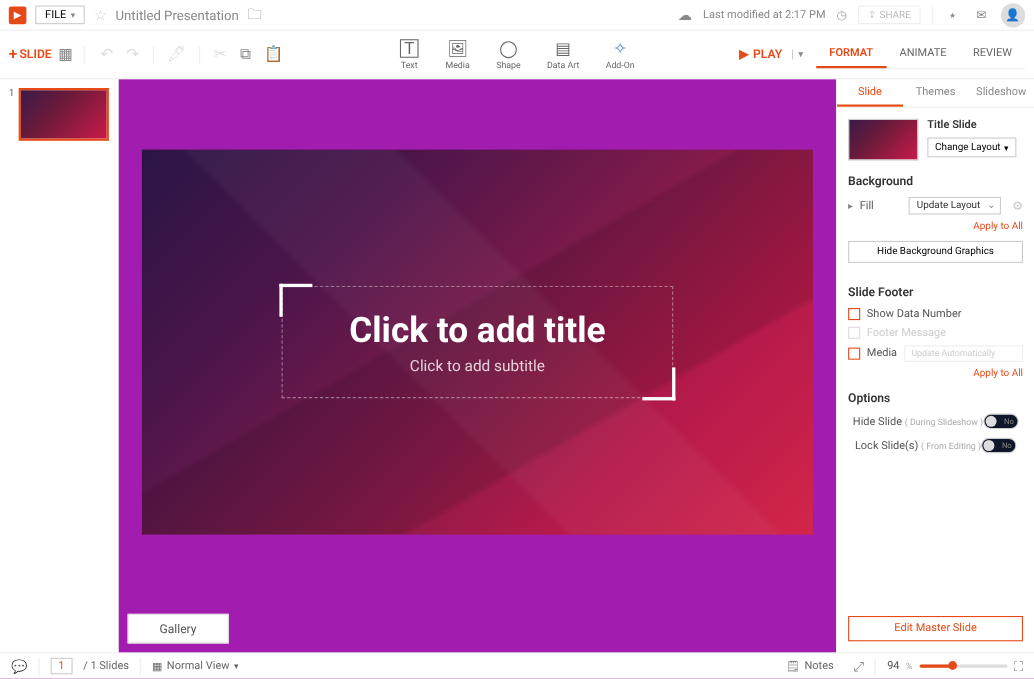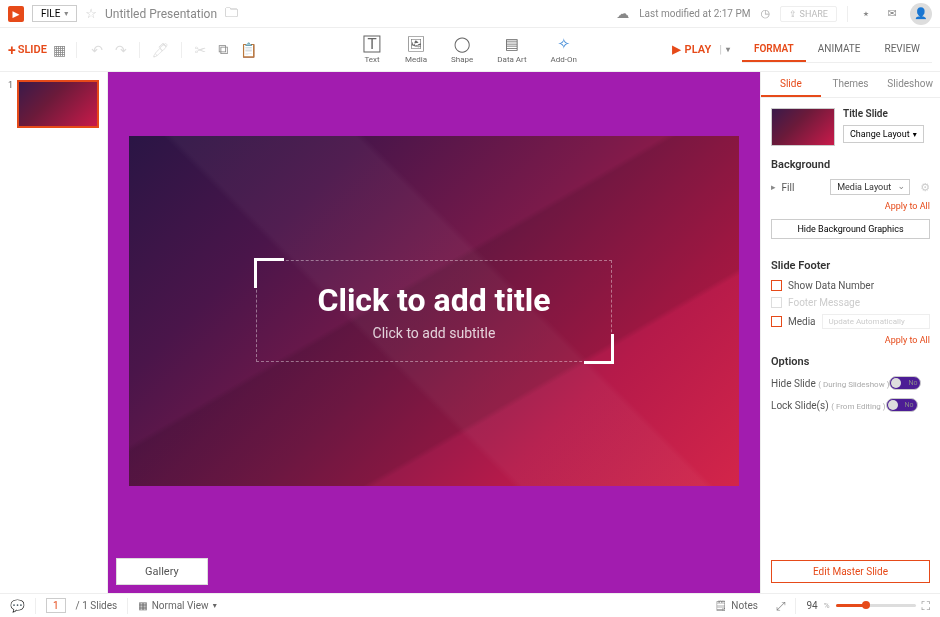--- a/index.html
+++ b/index.html
@@ -64,24 +64,24 @@
 .fill-select::after { content:"⌄"; position:absolute; right:4px; top:1px; color:#888; }
 .gear { color:#ccc; font-size:11px; margin-left:4px; }
 .apply-all { text-align:right; color:#e64a19; font-size:9px; margin:4px 0 8px; cursor:pointer; }
 .hide-bg-btn { border:1px solid #ccc; padding:4px 0; width:100%; font-size:9px; background:#fff; cursor:pointer; margin-bottom:10px; }
 .chk-row { display:flex; align-items:center; gap:6px; margin:6px 0; }
 .chk { width:11px; height:11px; border:1px solid #e64a19; cursor:pointer; }
 .chk.disabled { border-color:#ddd; }
 .chk-label { color:#555; font-size:10px; }
 .chk-label.disabled { color:#ccc; }
 .date-sel { border:1px solid #eee; padding:2px 6px; font-size:8px; color:#ccc; flex:1; }
-.opt-row { display:flex; align-items:center; justify-content:flex-start; margin:8px 0; }
+.opt-row { display:flex; align-items:center; justify-content:center; margin:8px 0; }
 .opt-label { color:#555; font-size:10px; }
 .opt-sub { color:#aaa; font-size:8px; }
-.toggle { width:32px; height:14px; border:1px solid #ccc; border-radius:8px; position:relative; cursor:pointer; font-size:7px; display:flex; align-items:center; justify-content:flex-end; padding-right:3px; color:#888; background:#4c1d95; }
+.toggle { width:32px; height:14px; border:1px solid #ccc; border-radius:8px; position:relative; cursor:pointer; font-size:7px; display:flex; align-items:center; justify-content:flex-end; padding-right:3px; color:#888; background:#0f172a; }
 .toggle::before { content:""; position:absolute; left:1px; top:1px; width:10px; height:10px; background:#ddd; border-radius:50%; }
 .edit-master { margin:auto 10px 10px; border:1px solid #e64a19; color:#e64a19; padding:5px 0; text-align:center; font-size:10px; cursor:pointer; }
 .statusbar { height:24px; border-top:1px solid #eee; display:flex; align-items:center; padding:0 10px; gap:10px; font-size:10px; color:#666; }
 .status-ic { color:#888; font-size:12px; }
 .page-ind { border:1px solid #ccc; padding:1px 6px; color:#e64a19; }
 .view-sel { display:flex; align-items:center; gap:4px; cursor:pointer; }
 .notes { margin-left:auto; display:flex; align-items:center; gap:4px; cursor:pointer; }
 .zoom { display:flex; align-items:center; gap:6px; }
 .zoom-pct { color:#555; }
 .zoom-unit { color:#aaa; font-size:8px; }
@@ -205,21 +205,21 @@
           <button class="change-btn">
               <span>Change Layout</span>
               <span style="font-size:8px">▾</span>
             </button>
         </div>
       </div>
       <div class="section-hdr">Background</div>
       <div class="fill-row">
         <span class="fill-arrow">▸</span>
         <span class="fill-label">Fill</span>
-        <div class="fill-select">Media Layout</div>
+        <div class="fill-select">Update Layout</div>
         <span class="gear">⚙</span>
       </div>
       <div class="apply-all">Apply to All</div>
       <button class="hide-bg-btn">Hide Background Graphics</button>
 
       <div class="section-hdr">Slide Footer</div>
       <div class="chk-row">
           <div class="chk"></div>
           <span class="chk-label">Show Data Number</span>
         </div>

